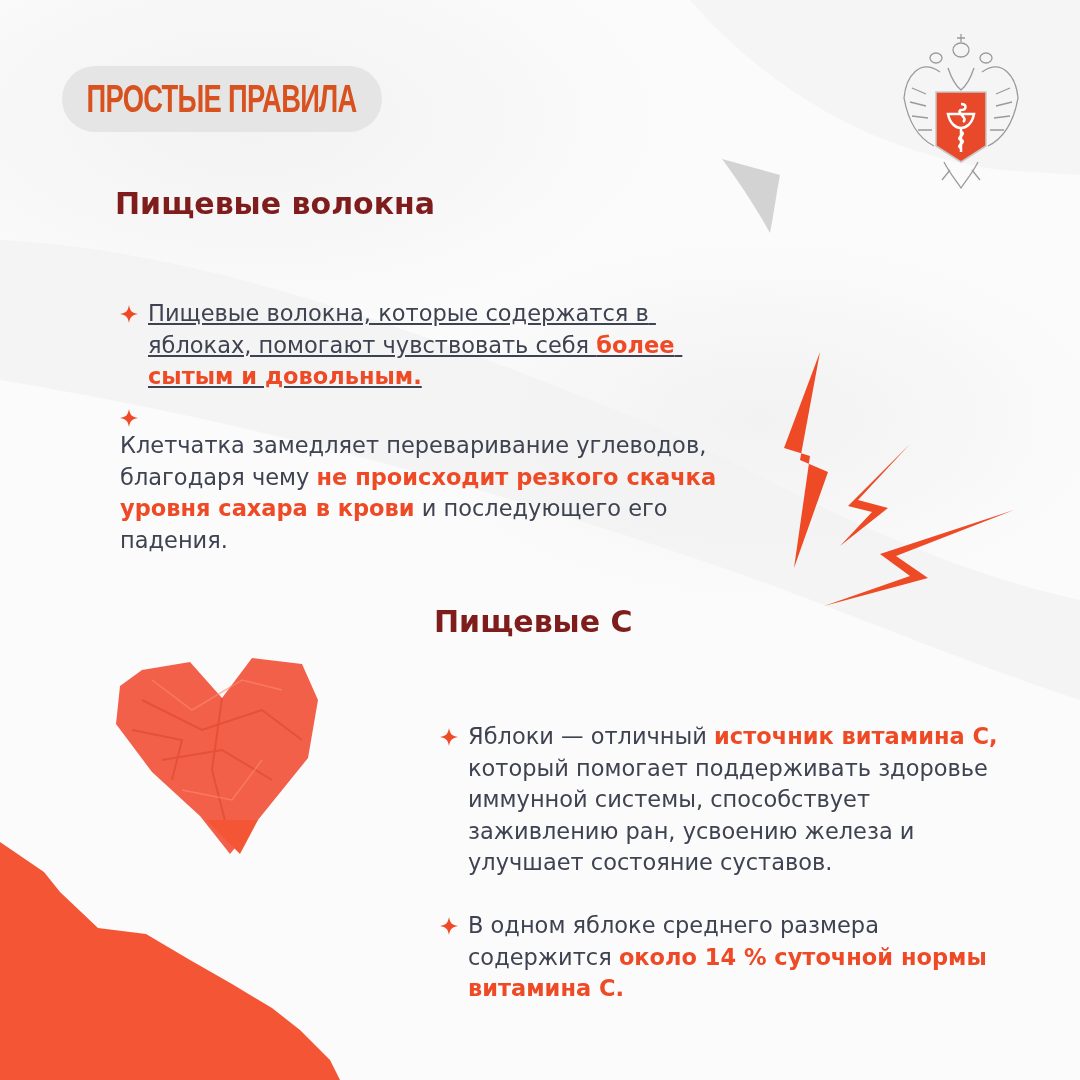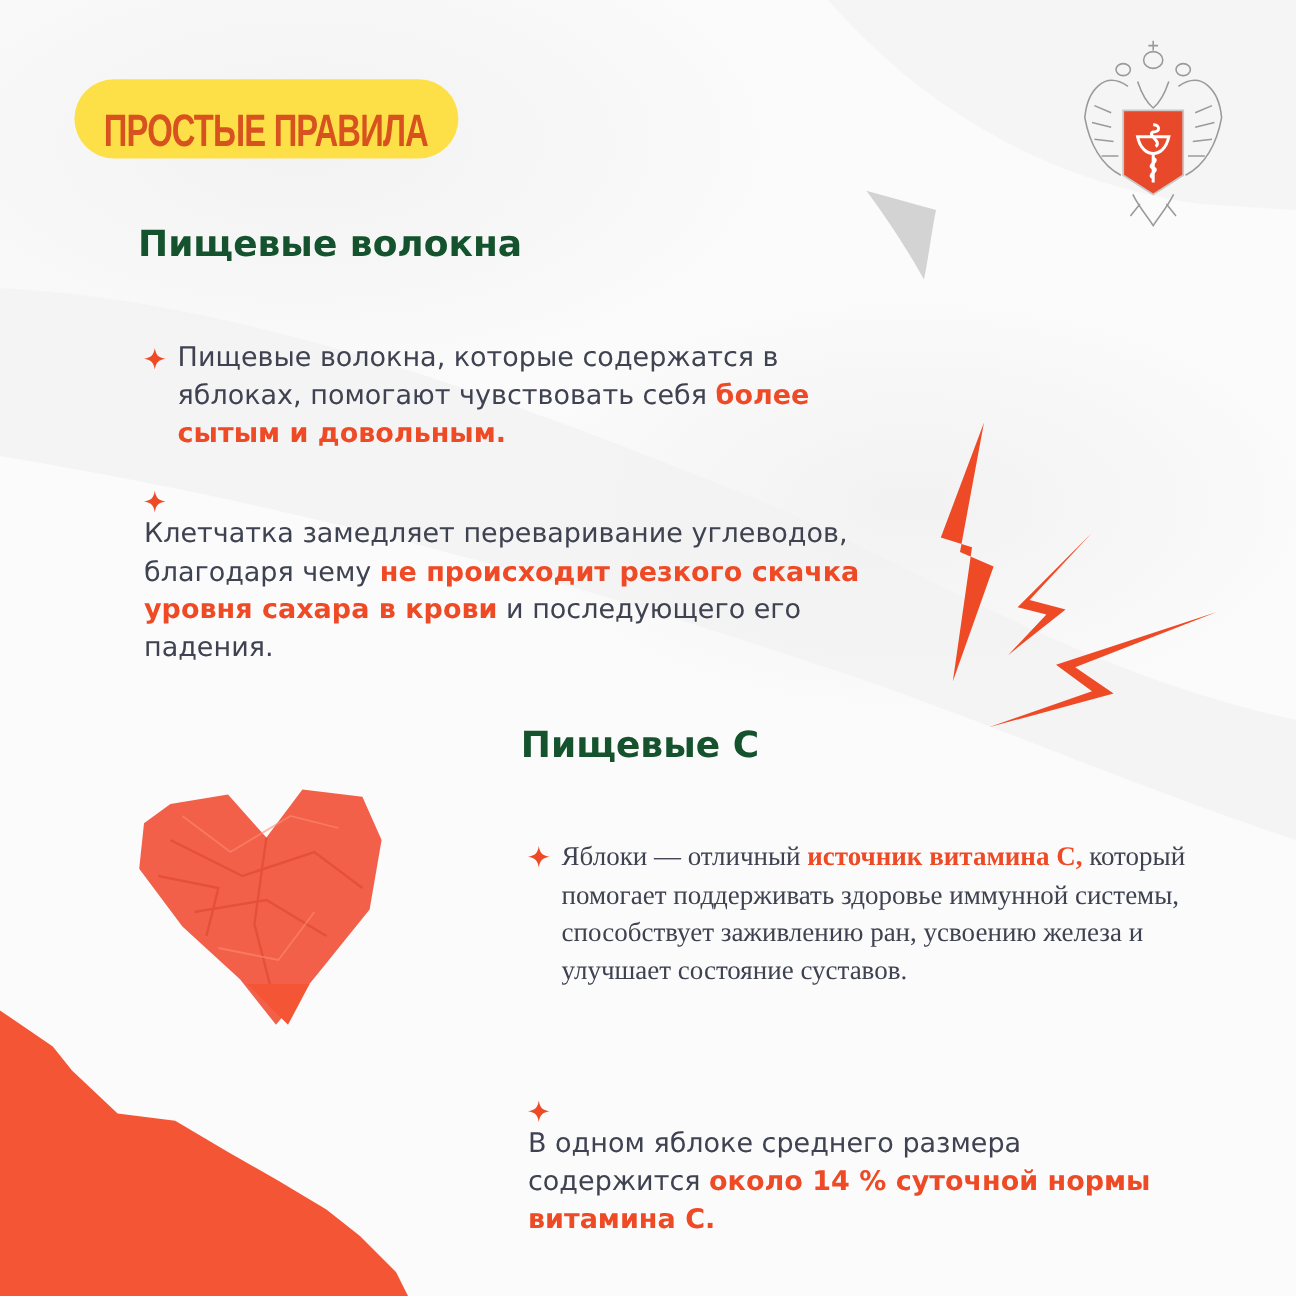--- a/index.html
+++ b/index.html
@@ -16,53 +16,53 @@
       radial-gradient(ellipse 600px 300px at 250px 120px, rgba(235,235,235,0.55), transparent 70%),
       radial-gradient(ellipse 500px 260px at 760px 420px, rgba(238,238,238,0.7), transparent 70%),
       #fbfbfb;
   }
   .bg-sheet {
     position: absolute; left: 0; top: 0; width: 1080px; height: 1080px;
   }
   .badge {
     position: absolute; left: 62px; top: 66px; width: 320px; height: 66px;
     border-radius: 33px;
-    background: #fde047;
-    display: flex; align-items: flex-end; justify-content: center;
+    background: #e5e5e5;
+    display: flex; align-items: center; justify-content: center;
   }
   .badge span {
     font-family: "Liberation Sans", sans-serif;
     font-weight: 700;
     font-size: 38px;
     letter-spacing: -1px;
     color: #d8521f;
     transform: scaleX(0.72);
     white-space: nowrap;
   }
   .emblem { position: absolute; left: 900px; top: 28px; width: 122px; height: 166px; }
   .heading {
     position: absolute;
-    font-weight: 700; font-size: 30px; color: #14532d;
+    font-weight: 700; font-size: 30px; color: #7f1d1d;
   }
   .h1 { left: 115px; top: 186px; }
   .h2 { left: 434px; top: 604px; }
   .item {
     position: absolute;
     display: flex;
     font-size: 22.5px; line-height: 31.5px;
     color: #3f4250;
   }
   .bullet { width: 28px; flex: 0 0 28px; padding-top: 7px; }
   .bullet svg { width: 18px; height: 18px; display: block; }
   .text span { white-space: pre-wrap; }
   .hl { color: #ee4a26; font-weight: 700; }
-  .i1 { left: 120px; top: 283px; width: 600px; }
+  .i1 { left: 120px; top: 298px; width: 600px; text-decoration: underline; }
   .i2 { left: 120px; top: 402px; width: 600px; flex-direction: column; }
-  .i3 { left: 440px; top: 698px; width: 560px; font-family: Liberation Serif, serif; }
-  .i4 { left: 440px; top: 910px; width: 560px; flex-direction: column; }
+  .i3 { left: 440px; top: 721px; width: 560px; }
+  .i4 { left: 440px; top: 910px; width: 560px; }
   .deco { position: absolute; }
 </style>
 </head>
 <body>
 
 <div class="bg-paper"></div>
 
 <svg class="bg-sheet" viewBox="0 0 1080 1080">
   <path d="M0,240 C200,250 420,330 640,420 C780,480 900,560 1080,600 L1080,700 C930,650 820,600 700,560 C520,500 300,430 0,380 Z" fill="#f2f2f2" opacity="0.75"></path>
   <path d="M690,0 C760,80 860,150 1000,170 L1080,175 L1080,0 Z" fill="#f4f4f4" opacity="0.8"></path>

